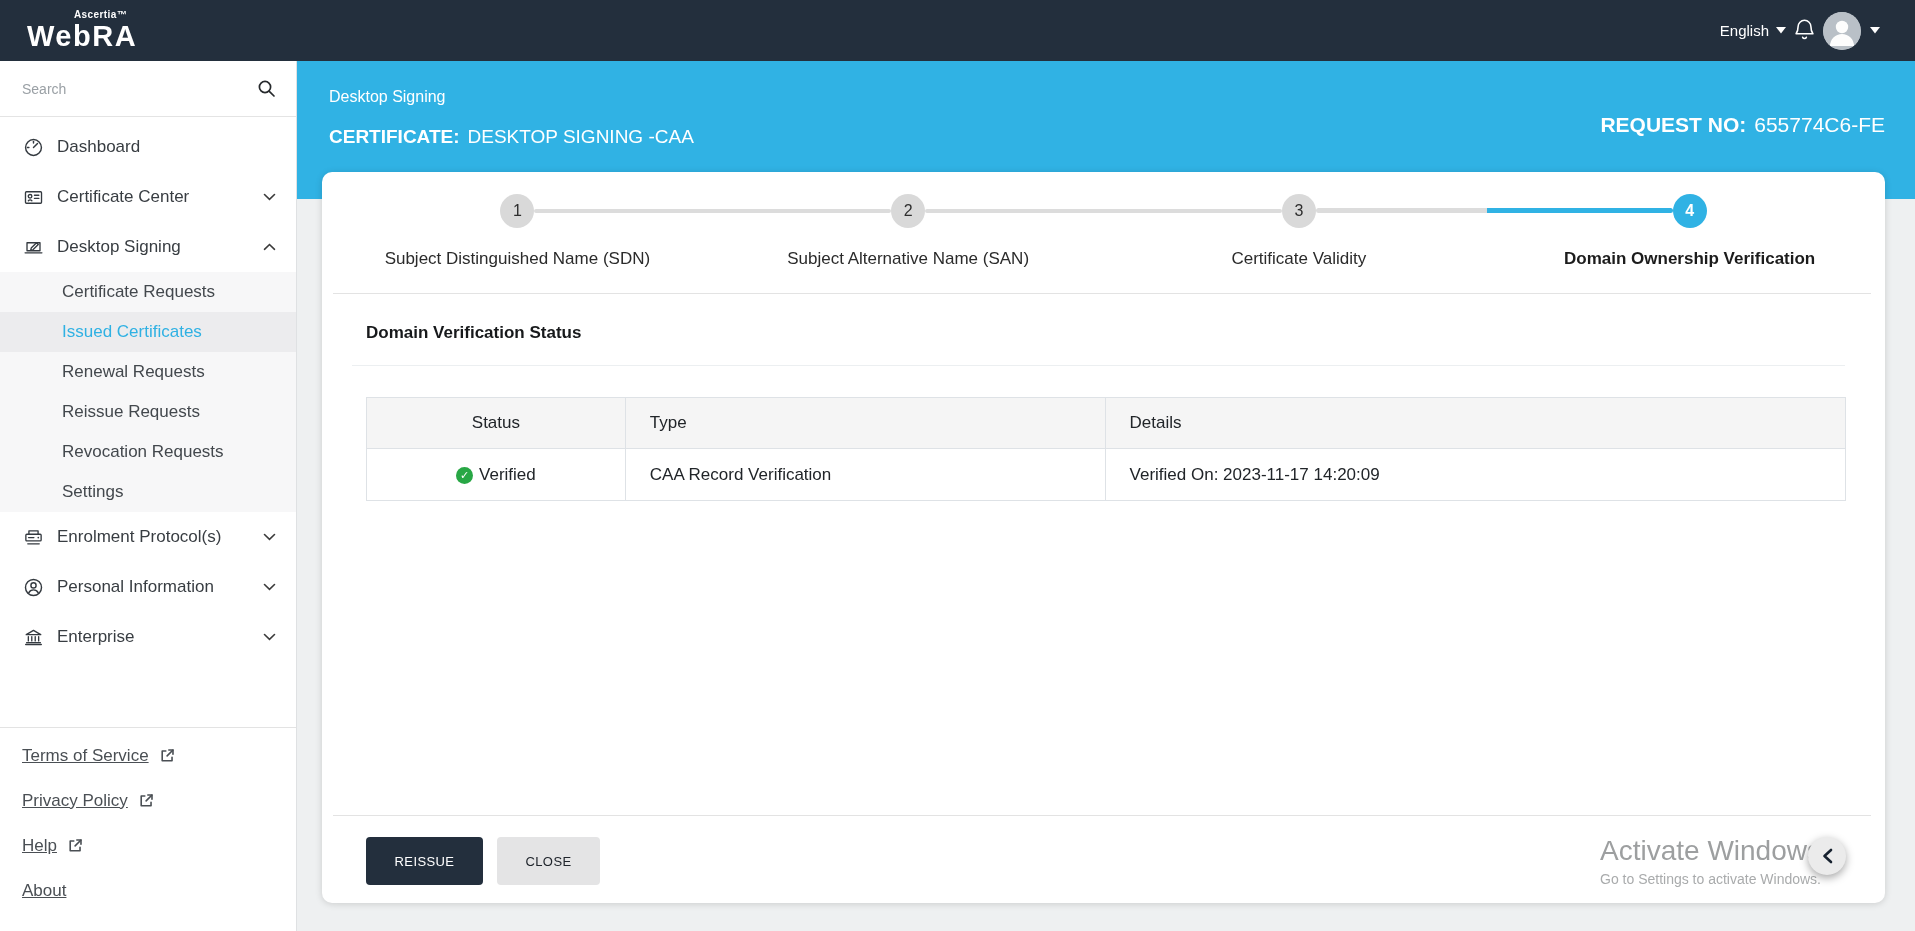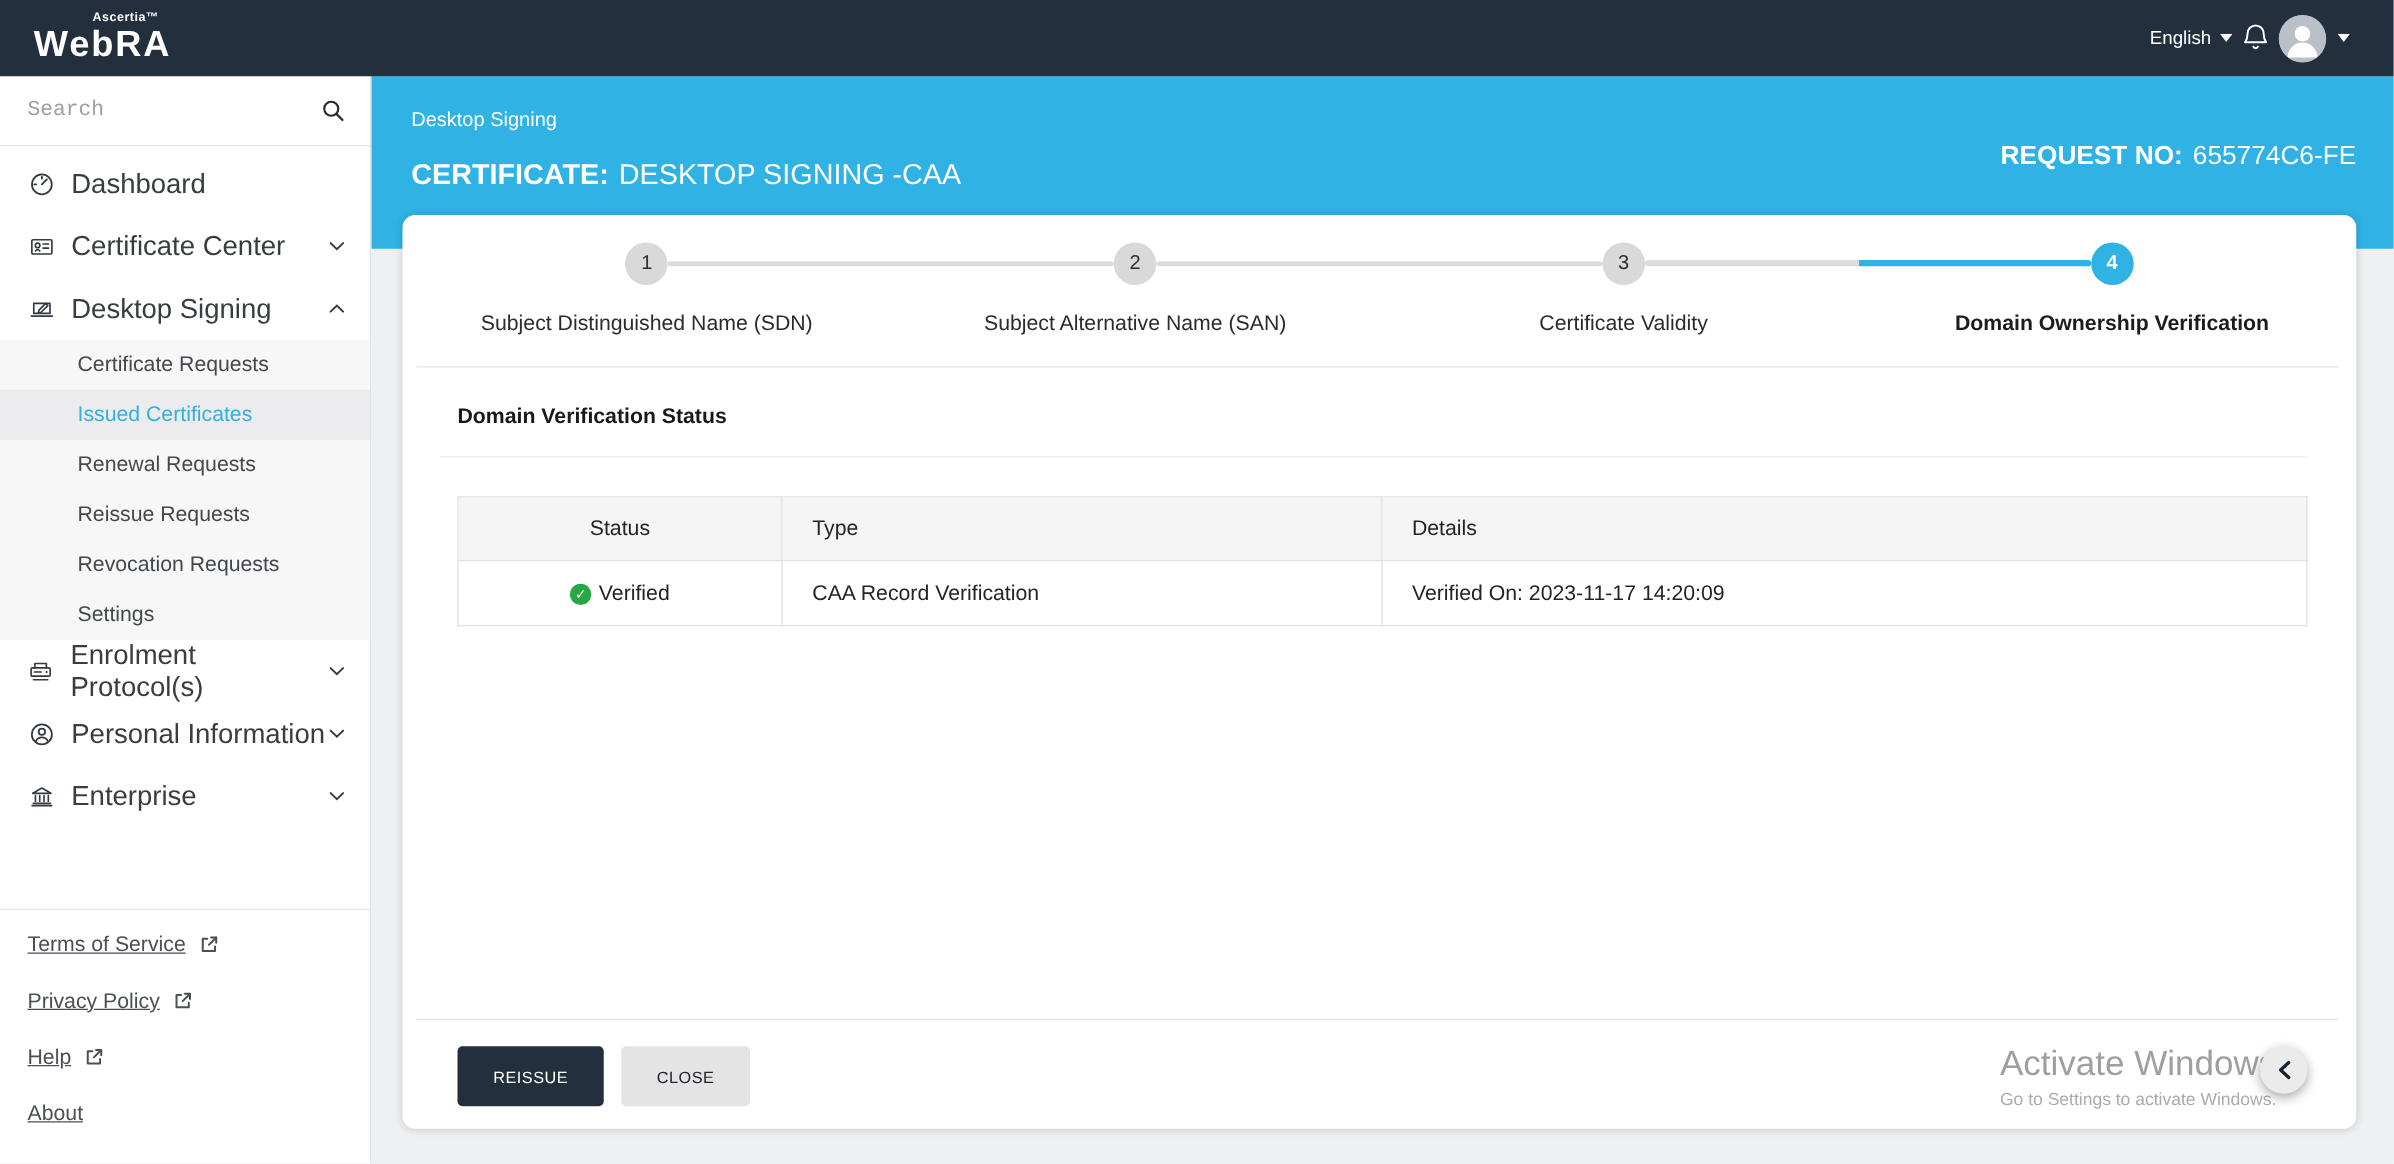--- a/index.html
+++ b/index.html
@@ -20,43 +20,43 @@
   .avatar svg { display: block; }
 
   
   .layout { display: flex; height: 870px; }
 
   
   .sidebar { width: 297px; background: #fff; border-right: 1px solid #dfe1e3;
     display: flex; flex-direction: column; position: relative; z-index: 5; }
   .search-box { height: 56px; border-bottom: 1px solid #e4e4e4; display: flex;
     align-items: center; padding: 0 20px 0 22px; }
-  .search-box input { flex: 1; border: none; outline: none; font-size: 17px;
-    color: #333; font-family: Liberation Mono, monospace; }
+  .search-box input { flex: 1; border: none; outline: none; font-size: 14px;
+    color: #333; font-family: Liberation Sans, sans-serif; }
   .search-box input::placeholder { color: #9aa0a5; }
   .side-nav { padding-top: 5px; }
   .nav-item { height: 50px; display: flex; align-items: center; padding: 0 20px 0 22px;
-    cursor: pointer; color: #383d42; font-size: 22px; }
+    cursor: pointer; color: #383d42; font-size: 17px; }
   .nav-item .ico { width: 22px; display: flex; justify-content: center; margin-right: 13px; }
   .nav-item .chev { margin-left: auto; display: flex; }
   .submenu { background: #f7f7f8; }
   .sub-item { height: 40px; display: flex; align-items: center; padding-left: 62px;
     font-size: 17px; color: #43484d; cursor: pointer; }
   .sub-item.selected { background: #ececee; color: #2fb1e3; }
   .side-divider { border-top: 1px solid #e3e3e3; margin-top: 65px; }
   .side-footer { padding-top: 5px; }
   .foot-link { height: 45px; display: flex; align-items: center; gap: 10px;
     padding-left: 22px; font-size: 17px; color: #4a4f54; cursor: pointer; text-decoration: underline; }
 
   
   .main { flex: 1; position: relative; background: #eef0f1; }
   .blue-band { position: absolute; top: 0; left: 0; right: 0; height: 138px; background: #30b2e4; }
   .band-text { position: absolute; left: 32px; top: 27px; color: #fff; }
   .band-eyebrow { font-size: 16px; margin-bottom: 6px; }
-  .band-title { font-size: 23px; margin-top: 20px; }
+  .band-title { font-size: 19px; margin-top: 20px; }
   .band-title .b { font-weight: 700; margin-right: 8px; }
   .band-request { position: absolute; right: 30px; top: 52px; color: #fff; font-size: 21px; }
   .band-request .b { font-weight: 700; margin-right: 8px; }
 
   
   .card { position: absolute; left: 25px; top: 111px; width: 1563px; height: 731px;
     background: #fff; border-radius: 10px; box-shadow: 0 1px 7px rgba(0,0,0,.15); z-index: 2; }
 
   .stepper { position: absolute; top: 22px; left: 0; right: 0; display: flex; }
   .step { flex: 1; display: flex; flex-direction: column; align-items: center; position: relative; }

